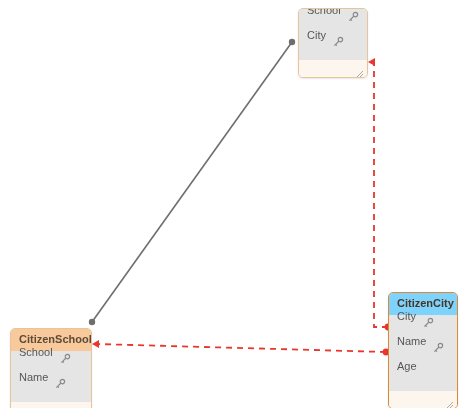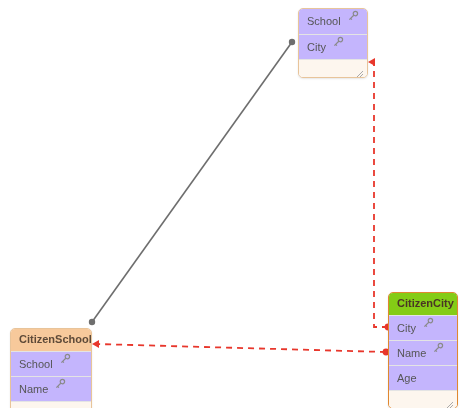--- a/index.html
+++ b/index.html
@@ -46,35 +46,35 @@
     font-weight: bold;
     color: #5e4a38;
     background: #f7c99b;
     white-space: nowrap;
     overflow: hidden;
   }
   .entity.selected {
     border-color: #e08830;
   }
   .entity.selected .entity-header {
-    background: #84cc16;
+    background: #7dd3fc;
     color: #4a3524;
   }
   .field-row {
     box-sizing: border-box;
     height: 25px;
     line-height: 24px;
-    padding: 0 8px;
+    padding: 12px 8px;
     font-size: 11px;
     color: #565656;
     border-top: 1px solid #e4e4e4;
-    background: #c4b5fd;
+    background: #e5e5e5;
     white-space: nowrap;
     display: flex;
-    align-items: flex-start;
+    align-items: flex-end;
   }
   .field-row:first-of-type {
     border-top: none;
   }
   .field-name {
     display: inline-block;
   }
   .key-icon {
     display: inline-block;
     width: 12px;

